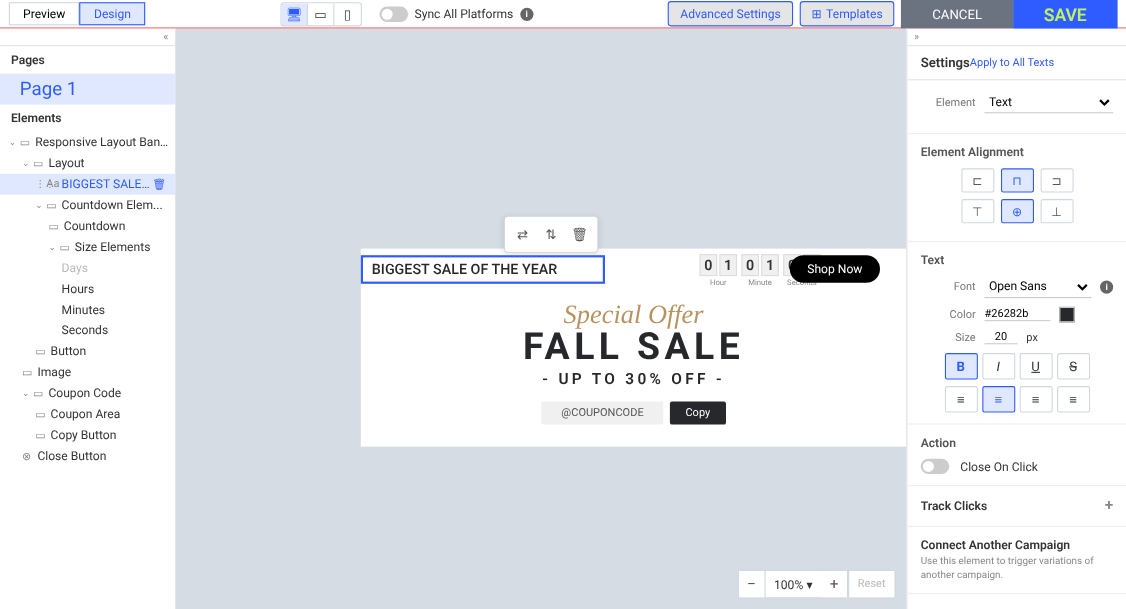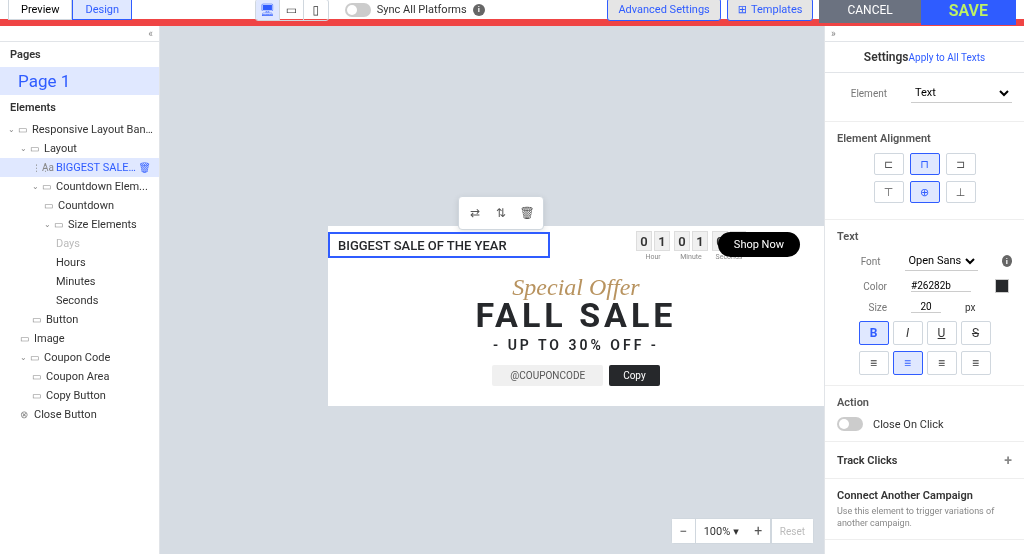--- a/index.html
+++ b/index.html
@@ -1,19 +1,19 @@
 <!DOCTYPE html>
 <html><head>
 <meta charset="utf-8">
 <style>
 * { box-sizing: border-box; margin: 0; padding: 0; font-family: -apple-system, BlinkMacSystemFont, "Segoe UI", Roboto, sans-serif; }
 body { width: 1024px; height: 554px; background: #fff; overflow: hidden; font-size: 12px; color: #333; }
 
 
-.topbar { height: 26px; border-bottom: 7px solid #ef4444; display: flex; align-items: center; padding: 0 8px; }
+.topbar { height: 26px; border-bottom: 1px solid #ef4444; display: flex; align-items: center; padding: 0 8px; }
 .topbar-left { display: flex; gap: 0; }
 .topbar-left .tab-btn { border: 1px solid #d0d7de; background: #fff; padding: 3px 12px; font-size: 11px; cursor: pointer; }
 .topbar-left .tab-btn.active { background: #e0e8ff; color: #2f5cff; border-color: #2f5cff; }
 .topbar-center { flex: 1; display: flex; justify-content: center; align-items: center; gap: 4px; }
 .device-icons { display: flex; gap: 0; border: 1px solid #d0d7de; border-radius: 3px; overflow: hidden; margin-right: 12px; }
 .device-icon { width: 24px; height: 20px; display: flex; align-items: center; justify-content: center; cursor: pointer; border-right: 1px solid #d0d7de; }
 .device-icon:last-child { border-right: none; }
 .device-icon.active { background: #e0e8ff; color: #2f5cff; }
 .sync-toggle { display: flex; align-items: center; gap: 6px; font-size: 11px; }
 .toggle-switch { width: 26px; height: 14px; background: #ccc; border-radius: 7px; position: relative; }
@@ -72,25 +72,25 @@
 .copy-btn { background: #26282b; color: #fff; border: none; padding: 5px 14px; font-size: 10px; border-radius: 2px; cursor: pointer; }
 
 .zoom-controls { position: absolute; bottom: 10px; right: 10px; display: flex; align-items: center; gap: 0; background: #fff; border: 1px solid #d0d7de; border-radius: 3px; }
 .zoom-btn { width: 24px; height: 24px; border: none; background: #fff; cursor: pointer; border-right: 1px solid #d0d7de; font-size: 14px; color: #555; }
 .zoom-val { padding: 0 8px; font-size: 11px; display: flex; align-items: center; gap: 3px; }
 .zoom-reset { padding: 0 8px; font-size: 10px; color: #bbb; border-left: 1px solid #d0d7de; height: 24px; background: #fff; border-top: none; border-bottom: none; border-right: none; }
 
 
 .panel-right { width: 200px; border-left: 1px solid #e1e4e8; background: #fff; display: flex; flex-direction: column; overflow-y: auto; }
 .panel-expand { padding: 2px 6px; font-size: 10px; color: #888; border-bottom: 1px solid #e1e4e8; cursor: pointer; }
-.panel-header { display: flex; justify-content: center; align-items: center; padding: 8px 12px; border-bottom: 1px solid #e1e4e8; }
+.panel-header { display: flex; justify-content: flex-start; align-items: center; padding: 8px 12px; border-bottom: 1px solid #e1e4e8; }
 .panel-header .title { font-weight: 600; font-size: 12px; }
 .panel-header .apply { color: #2f5cff; font-size: 10px; cursor: pointer; }
 .panel-section { padding: 10px 12px; border-bottom: 1px solid #eee; }
-.panel-row { display: flex; align-items: center; gap: 24px; font-size: 10px; margin-bottom: 8px; }
+.panel-row { display: flex; align-items: center; gap: 8px; font-size: 10px; margin-bottom: 8px; }
 .panel-label { width: 50px; text-align: right; color: #777; font-size: 10px; }
 .panel-select { flex: 1; border: none; border-bottom: 1px solid #ccc; font-size: 11px; padding: 2px 0; background: #fff; }
 .panel-subtitle { font-size: 11px; font-weight: 600; color: #555; margin-bottom: 8px; }
 .align-grid { display: flex; gap: 6px; justify-content: center; margin-bottom: 6px; }
 .align-btn { width: 30px; height: 22px; border: 1px solid #d0d7de; background: #fff; cursor: pointer; display: flex; align-items: center; justify-content: center; font-size: 11px; color: #555; border-radius: 2px; }
 .align-btn.active { background: #e0e8ff; border-color: #2f5cff; color: #2f5cff; }
 .color-swatch { width: 14px; height: 14px; background: #26282b; border: 1px solid #ccc; }
 .color-input { border: none; border-bottom: 1px solid #ccc; width: 60px; font-size: 10px; }
 .size-input { border: none; border-bottom: 1px solid #ccc; width: 30px; text-align: center; font-size: 10px; }
 .style-row { display: flex; gap: 4px; justify-content: center; margin-top: 6px; }

